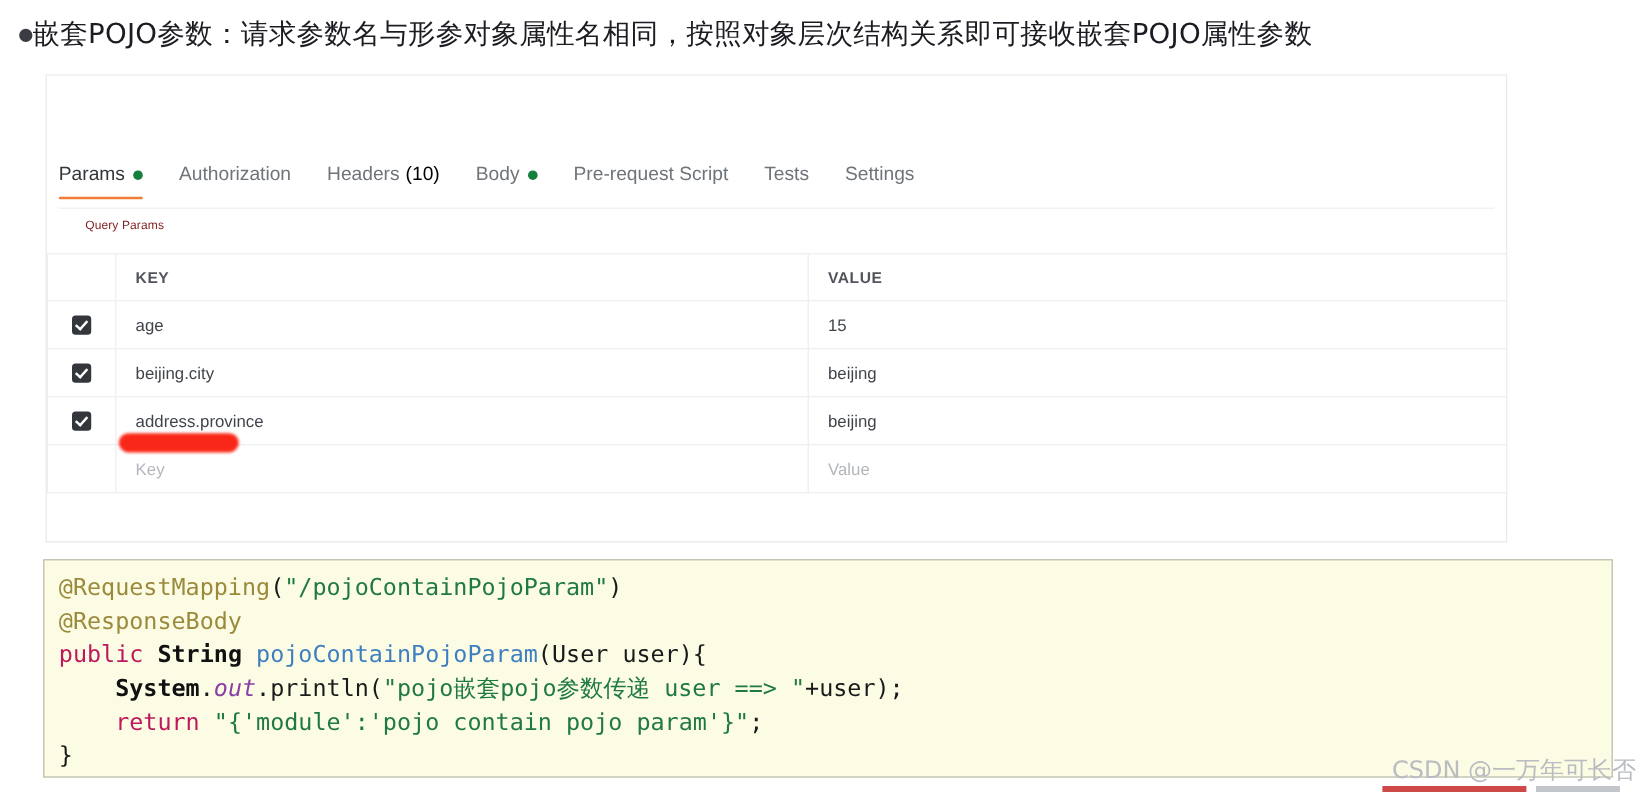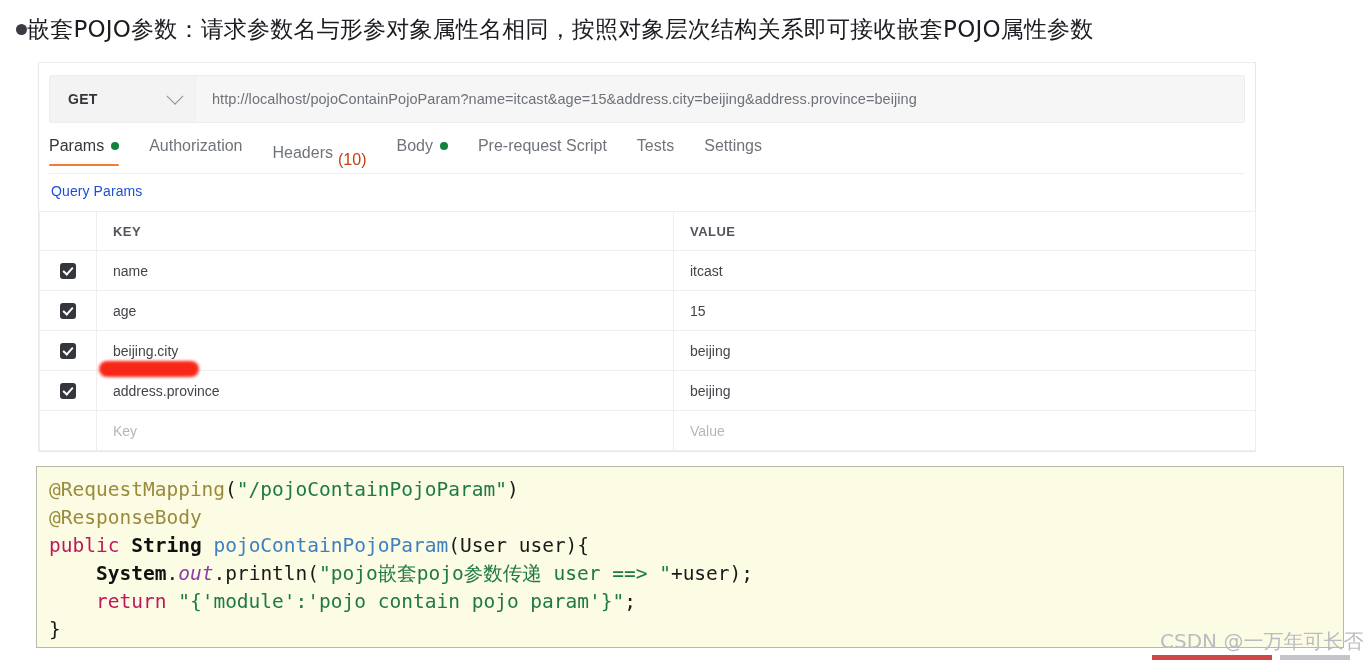--- a/index.html
+++ b/index.html
@@ -133,28 +133,28 @@
     height: 2.5px;
     background: #ef7d35;
     border-radius: 2px;
   }
   .tab-dot {
     width: 8px; height: 8px;
     border-radius: 50%;
     background: #13803b;
     margin-left: 7px;
   }
-  .tab-count { color: #c2410c; margin-left: 5px; margin-top: 14px; }
+  .tab-count { color: #000000; margin-left: 5px; }
 
   
   .query-params-label {
     position: absolute;
-    left: 12px; top: 120px;
-    font-size: 14px;
-    color: #1d4ed8;
+    left: 32px; top: 120px;
+    font-size: 10px;
+    color: #7f1d1d;
     letter-spacing: 0.1px;
   }
 
   
   .params-table {
     position: absolute;
     left: 0px; top: 148px;
     width: 1216px;
     border-collapse: collapse;
     table-layout: fixed;
@@ -282,29 +282,20 @@
 </head>
 <body>
 
 <div class="heading-row">
   <span class="bullet-dot"></span>
   <span class="heading-text">嵌套POJO参数：请求参数名与形参对象属性名相同，按照对象层次结构关系即可接收嵌套POJO属性参数</span>
 </div>
 
 <div class="postman-panel">
 
-  <div class="url-row">
-    <div class="method-select">
-      <span class="method-label">GET</span>
-      <span class="chev"></span>
-    </div>
-    <div class="url-input" title="http://localhost/pojoContainPojoParam?name=itcast&amp;age=15&amp;address.city=beijing&amp;address.province=beijing">
-      <span class="url-text">http://localhost/pojoContainPojoParam?name=itcast&amp;age=15&amp;address.city=beijing&amp;address.province=beijing</span>
-    </div>
-  </div>
 
   <div class="tabs-row">
     <div class="tab active">
       <span>Params</span>
       <span class="tab-dot"></span>
     </div>
     <div class="tab">
       <span>Authorization</span>
     </div>
     <div class="tab">
@@ -339,27 +330,20 @@
         <th class="cell-check"></th>
         <th>KEY</th>
         <th>VALUE</th>
       </tr>
     </thead>
     <tbody>
       <tr>
         <td class="cell-check">
           <span class="cbox"></span>
         </td>
-        <td>name</td>
-        <td>itcast</td>
-      </tr>
-      <tr>
-        <td class="cell-check">
-          <span class="cbox"></span>
-        </td>
         <td>age</td>
         <td>15</td>
       </tr>
       <tr>
         <td class="cell-check">
           <span class="cbox"></span>
         </td>
         <td>beijing.city</td>
         <td>beijing</td>
       </tr>

